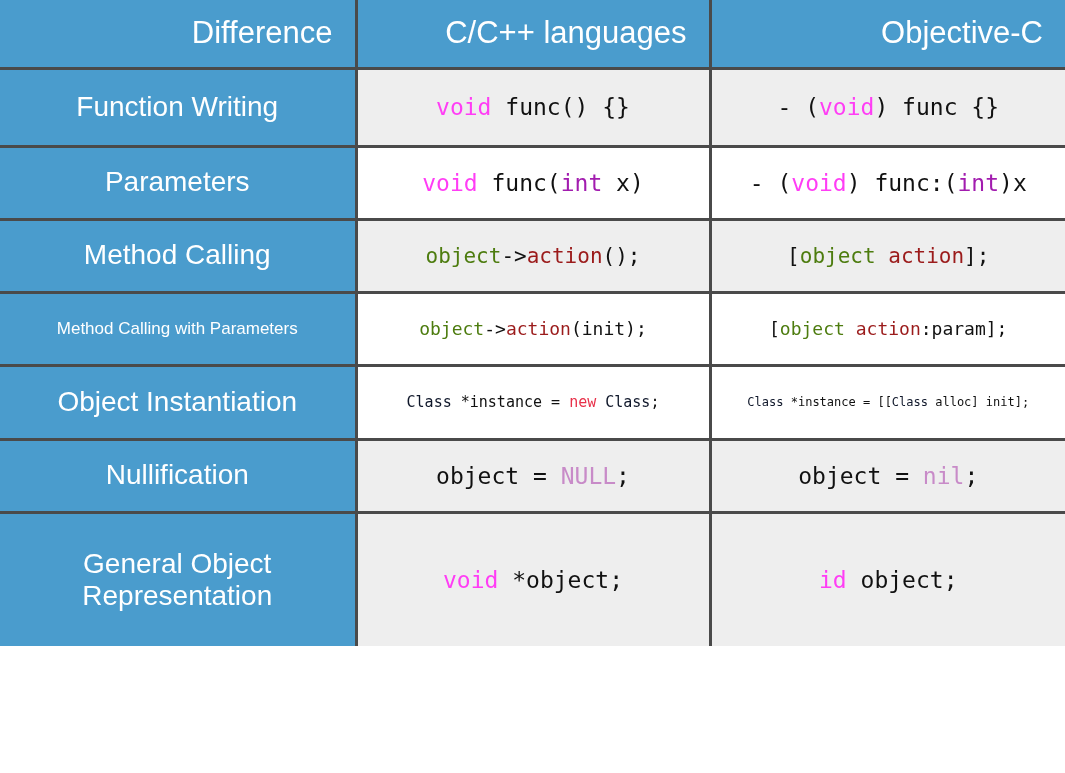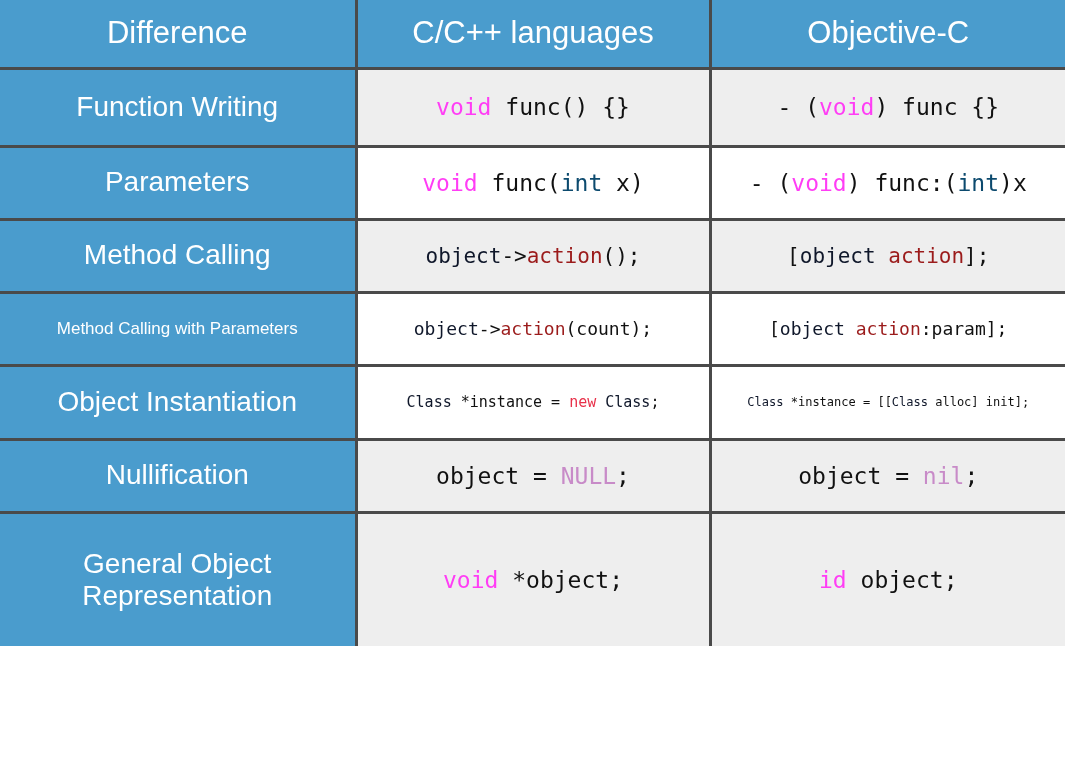--- a/index.html
+++ b/index.html
@@ -26,22 +26,22 @@
   #comparison-table col.col-objc   { width: 355px; }
 
   
   thead th {
     background: #4a9ccd;
     color: #ffffff;
     font-weight: normal;
     font-size: 31px;
     line-height: 1.1;
     height: 68px;
-    padding: 0 12px;
-    text-align: center;
+    padding: 0 22px;
+    text-align: right;
     vertical-align: middle;
     border-right: 3px solid #4a4a4a;
     border-bottom: 3px solid #4a4a4a;
     box-sizing: border-box;
   }
   thead th.last-col { border-right: none; }
 
   
   td.label-cell {
     background: #4a9ccd;
@@ -78,22 +78,22 @@
 
   
   .fs-xl { font-size: 23px; }
   .fs-lg { font-size: 21px; }
   .fs-md { font-size: 18px; }
   .fs-sm { font-size: 15px; }
   .fs-xxs{ font-size: 12px; }
 
   
   .tok-keyword   { color: #ff3df5; }   
-  .tok-type      { color: #0c4a6e; }   
-  .tok-object    { color: #0f172a; }   
+  .tok-type      { color: #a21caf; }   
+  .tok-object    { color: #4d7c0f; }   
   .tok-action    { color: #9b1b1b; text-align: center; }   
   .tok-class     { color: #0f172a; }   
   .tok-new       { color: #e8314a; }   
   .tok-null      { color: #c88bc8; }   
   .tok-flow      { color: #ff6b6b; }   
   .tok-plain     { color: #111111; }
 </style>
 </head>
 <body>
 
@@ -121,21 +121,21 @@
         <td class="code-cell fs-xl"><span class="tok-keyword">void</span><span class="tok-plain"> func(</span><span class="tok-type">int</span><span class="tok-plain"> x)</span></td>
         <td class="code-cell last-col fs-xl"><span class="tok-plain">- (</span><span class="tok-keyword">void</span><span class="tok-plain">) func:(</span><span class="tok-type">int</span><span class="tok-plain">)x</span></td>
       </tr>
       <tr class="shade-gray" style="height: 73px;">
         <td class="label-cell ">Method Calling</td>
         <td class="code-cell fs-lg"><span class="tok-object">object</span><span class="tok-plain">-&gt;</span><span class="tok-action">action</span><span class="tok-plain">();</span></td>
         <td class="code-cell last-col fs-lg"><span class="tok-plain">[</span><span class="tok-object">object</span><span class="tok-plain"> </span><span class="tok-action">action</span><span class="tok-plain">];</span></td>
       </tr>
       <tr class="shade-white" style="height: 73px;">
         <td class="label-cell small-label">Method Calling with Parameters</td>
-        <td class="code-cell fs-md"><span class="tok-object">object</span><span class="tok-plain">-&gt;</span><span class="tok-action">action</span><span class="tok-plain">(count);</span></td>
+        <td class="code-cell fs-md"><span class="tok-object">object</span><span class="tok-plain">-&gt;</span><span class="tok-action">action</span><span class="tok-plain">(init);</span></td>
         <td class="code-cell last-col fs-md"><span class="tok-plain">[</span><span class="tok-object">object</span><span class="tok-plain"> </span><span class="tok-action">action</span><span class="tok-plain">:param];</span></td>
       </tr>
       <tr class="shade-white" style="height: 74px;">
         <td class="label-cell ">Object Instantiation</td>
         <td class="code-cell fs-sm"><span class="tok-class">Class</span><span class="tok-plain"> *instance = </span><span class="tok-new">new</span><span class="tok-plain"> </span><span class="tok-class">Class</span><span class="tok-plain">;</span></td>
         <td class="code-cell last-col fs-xxs"><span class="tok-class">Class</span><span class="tok-plain"> *instance = [[</span><span class="tok-class">Class</span><span class="tok-plain"> alloc] init];</span></td>
       </tr>
       <tr class="shade-gray" style="height: 73px;">
         <td class="label-cell ">Nullification</td>
         <td class="code-cell fs-xl"><span class="tok-plain">object = </span><span class="tok-null">NULL</span><span class="tok-plain">;</span></td>

